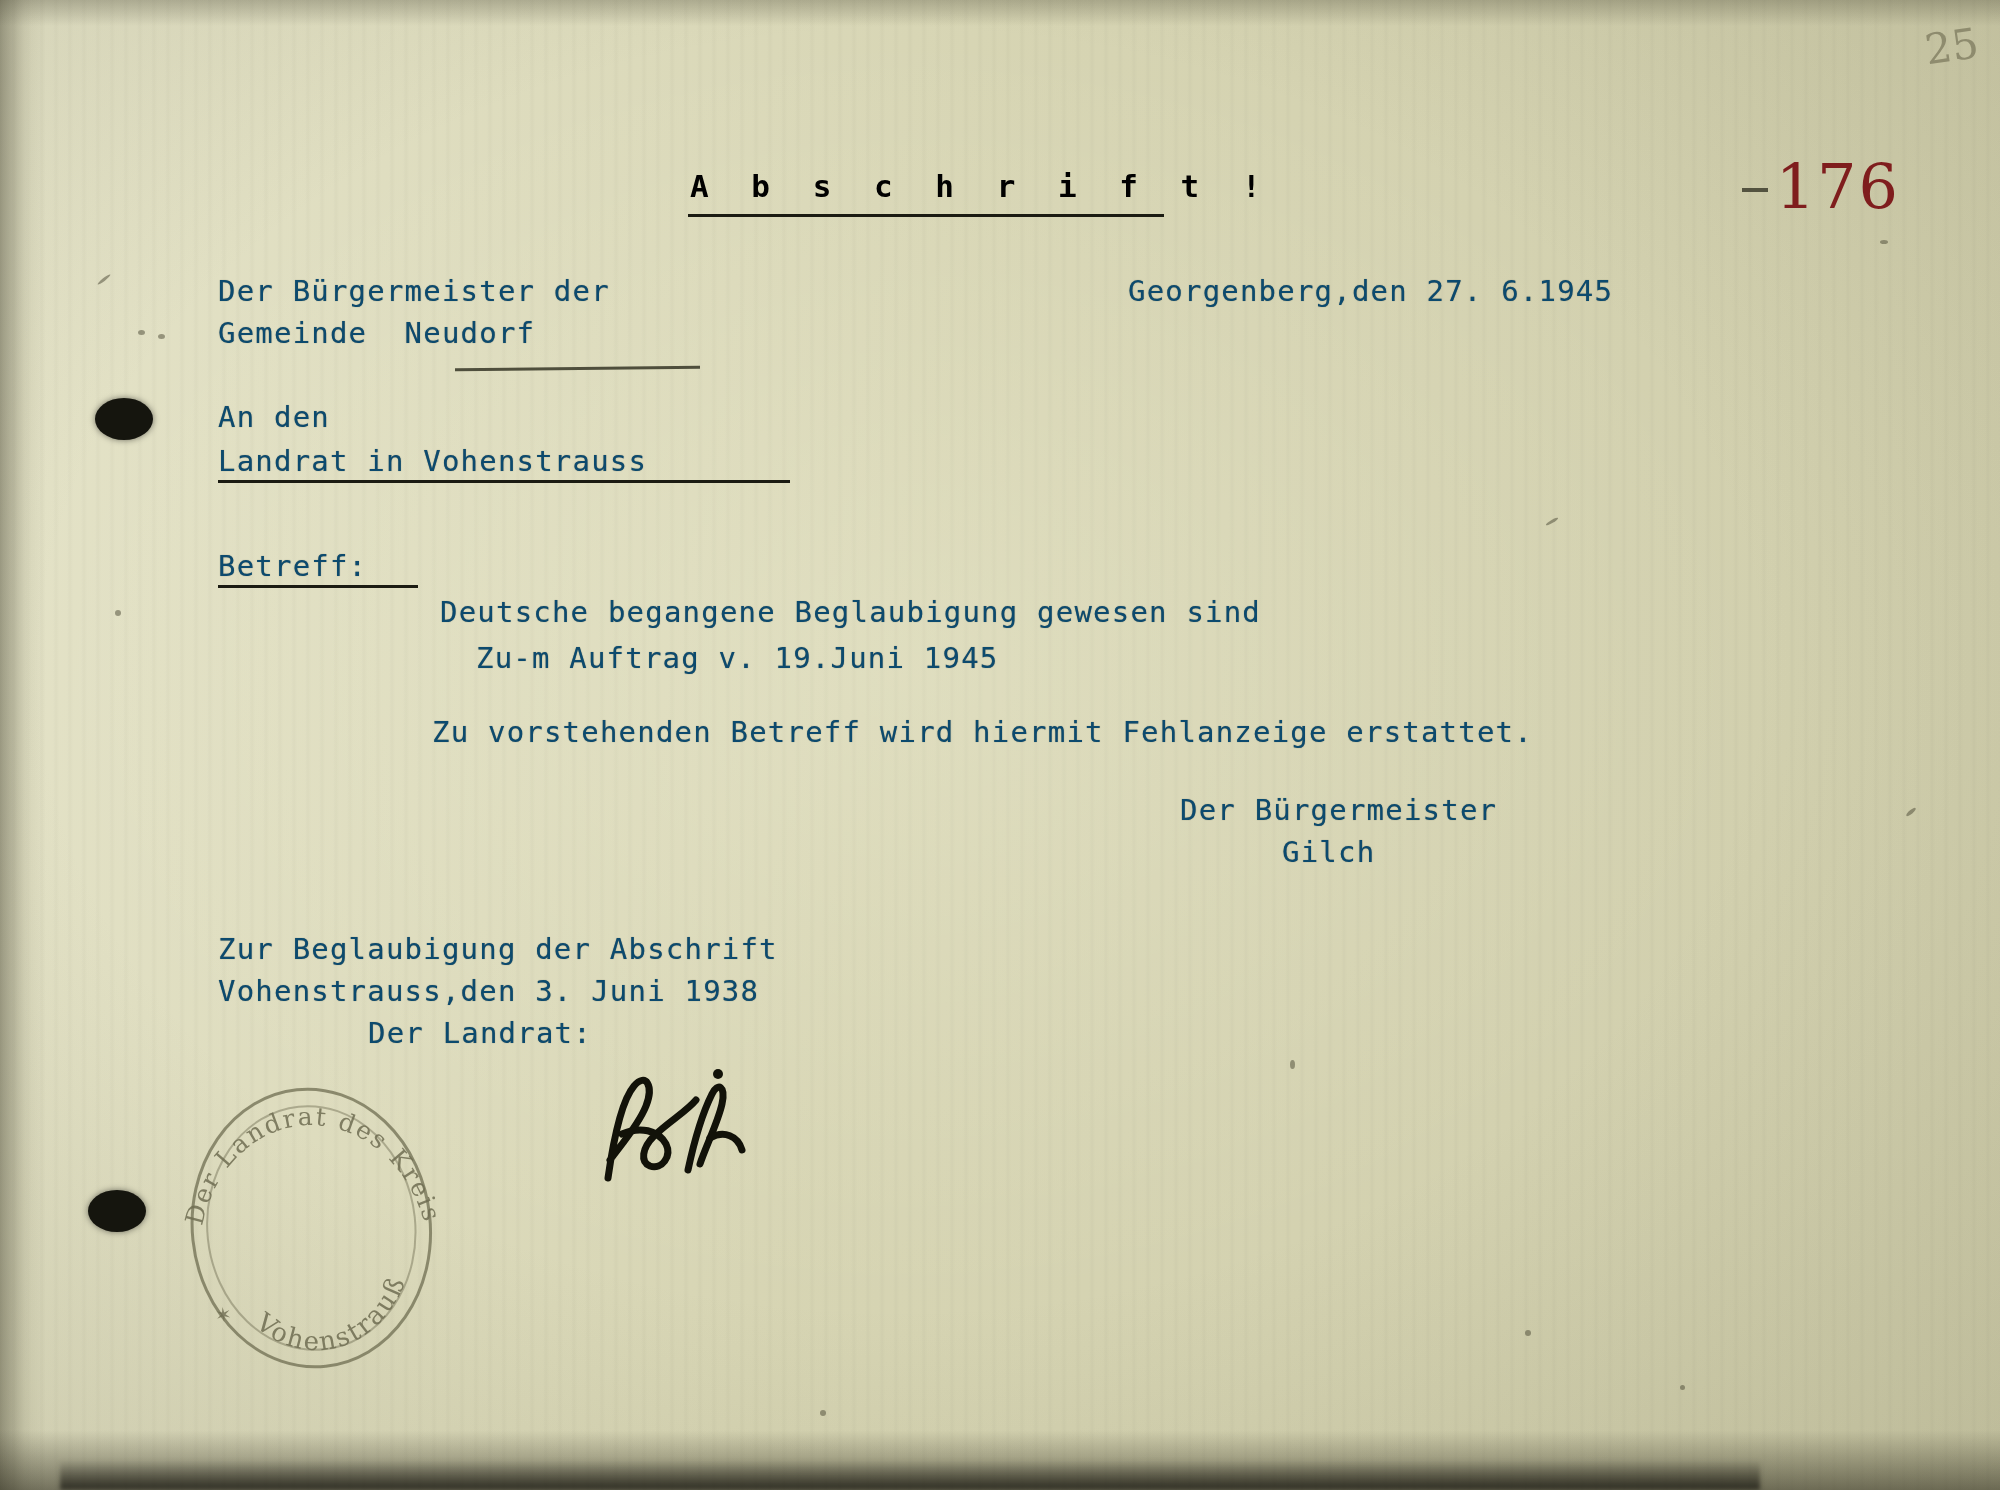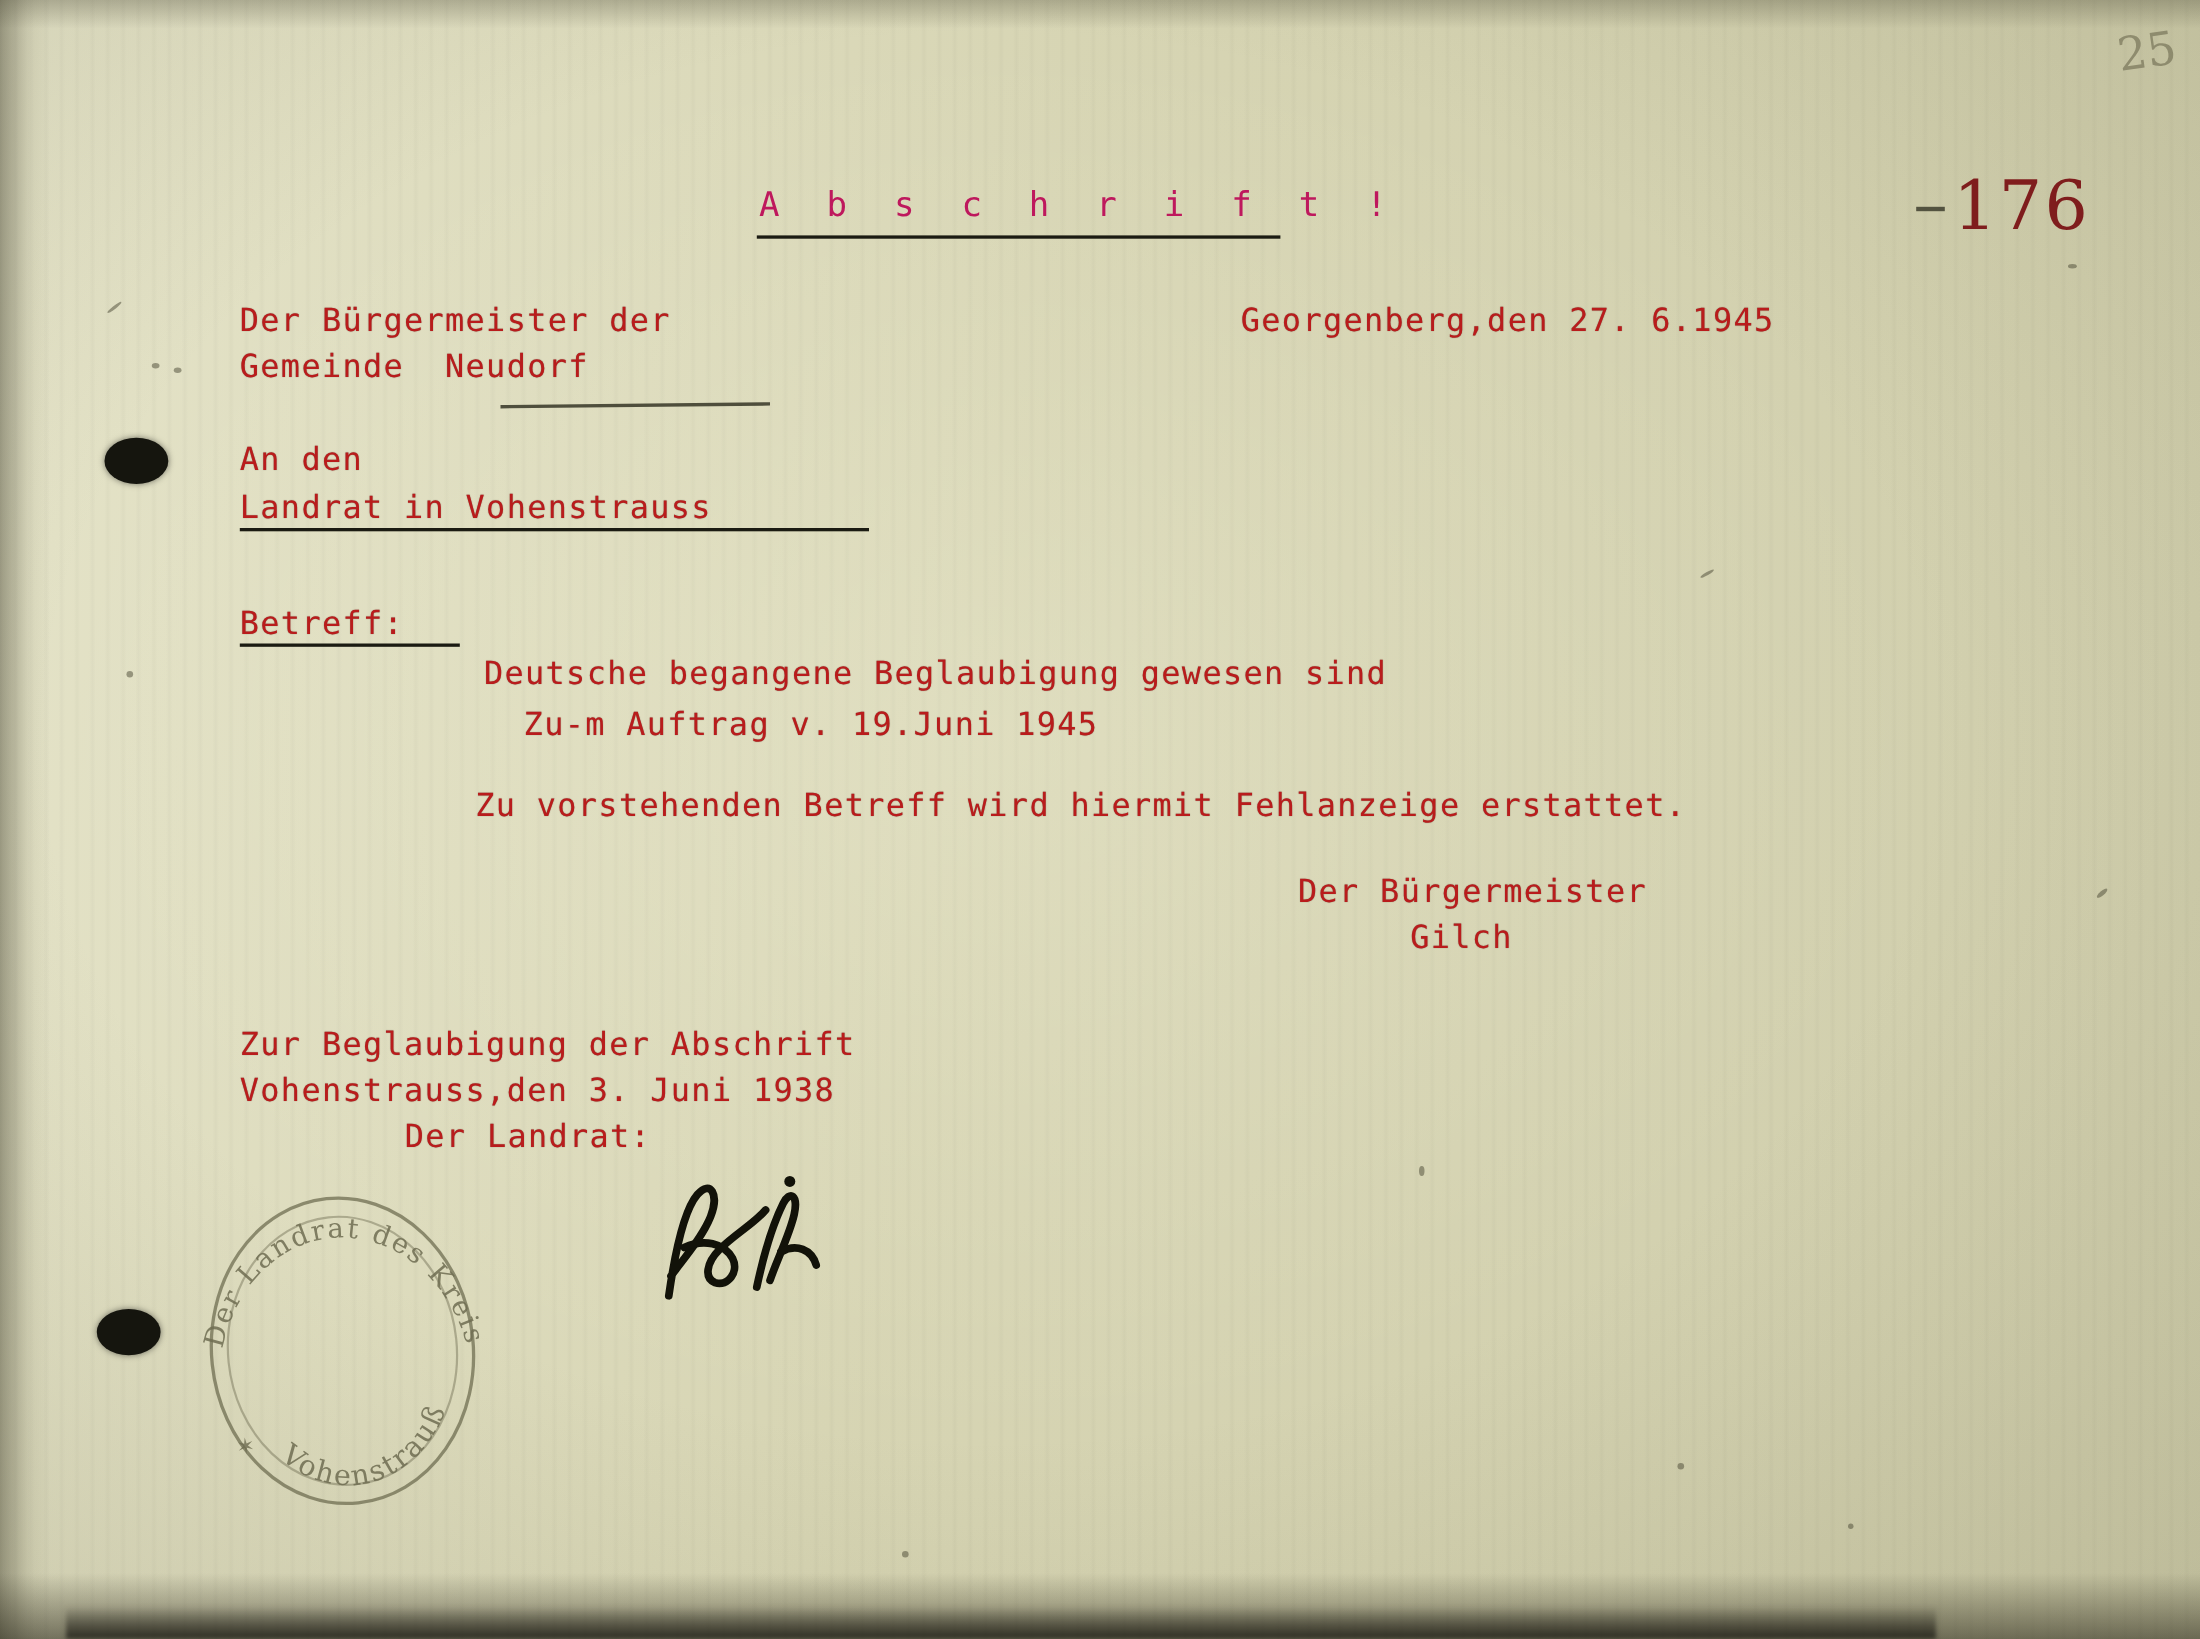--- a/index.html
+++ b/index.html
@@ -59,33 +59,34 @@
   }
 
   
   .tw {
     position: absolute;
     white-space: pre;
     font-family: "DejaVu Sans Mono", monospace;
     font-size: 29px;
     line-height: 42px;
     letter-spacing: 1.2px;
-    color: #b91c1c;
+    color: #0c4a6e;
     text-shadow: 0 0 1px rgba(25,25,15,0.45);
   }
 
   .title {
     position: absolute;
     left: 690px;
     top: 168px;
     font-size: 31px;
     letter-spacing: 12px;
     font-family: "DejaVu Sans Mono", monospace;
-    color: #be185d;
+    color: #000000;
     white-space: pre;
+    font-weight: bold;
   }
   .title-rule {
     position: absolute;
     left: 688px;
     top: 214px;
     width: 476px;
     height: 3px;
     background: #1b1b12;
   }
 

